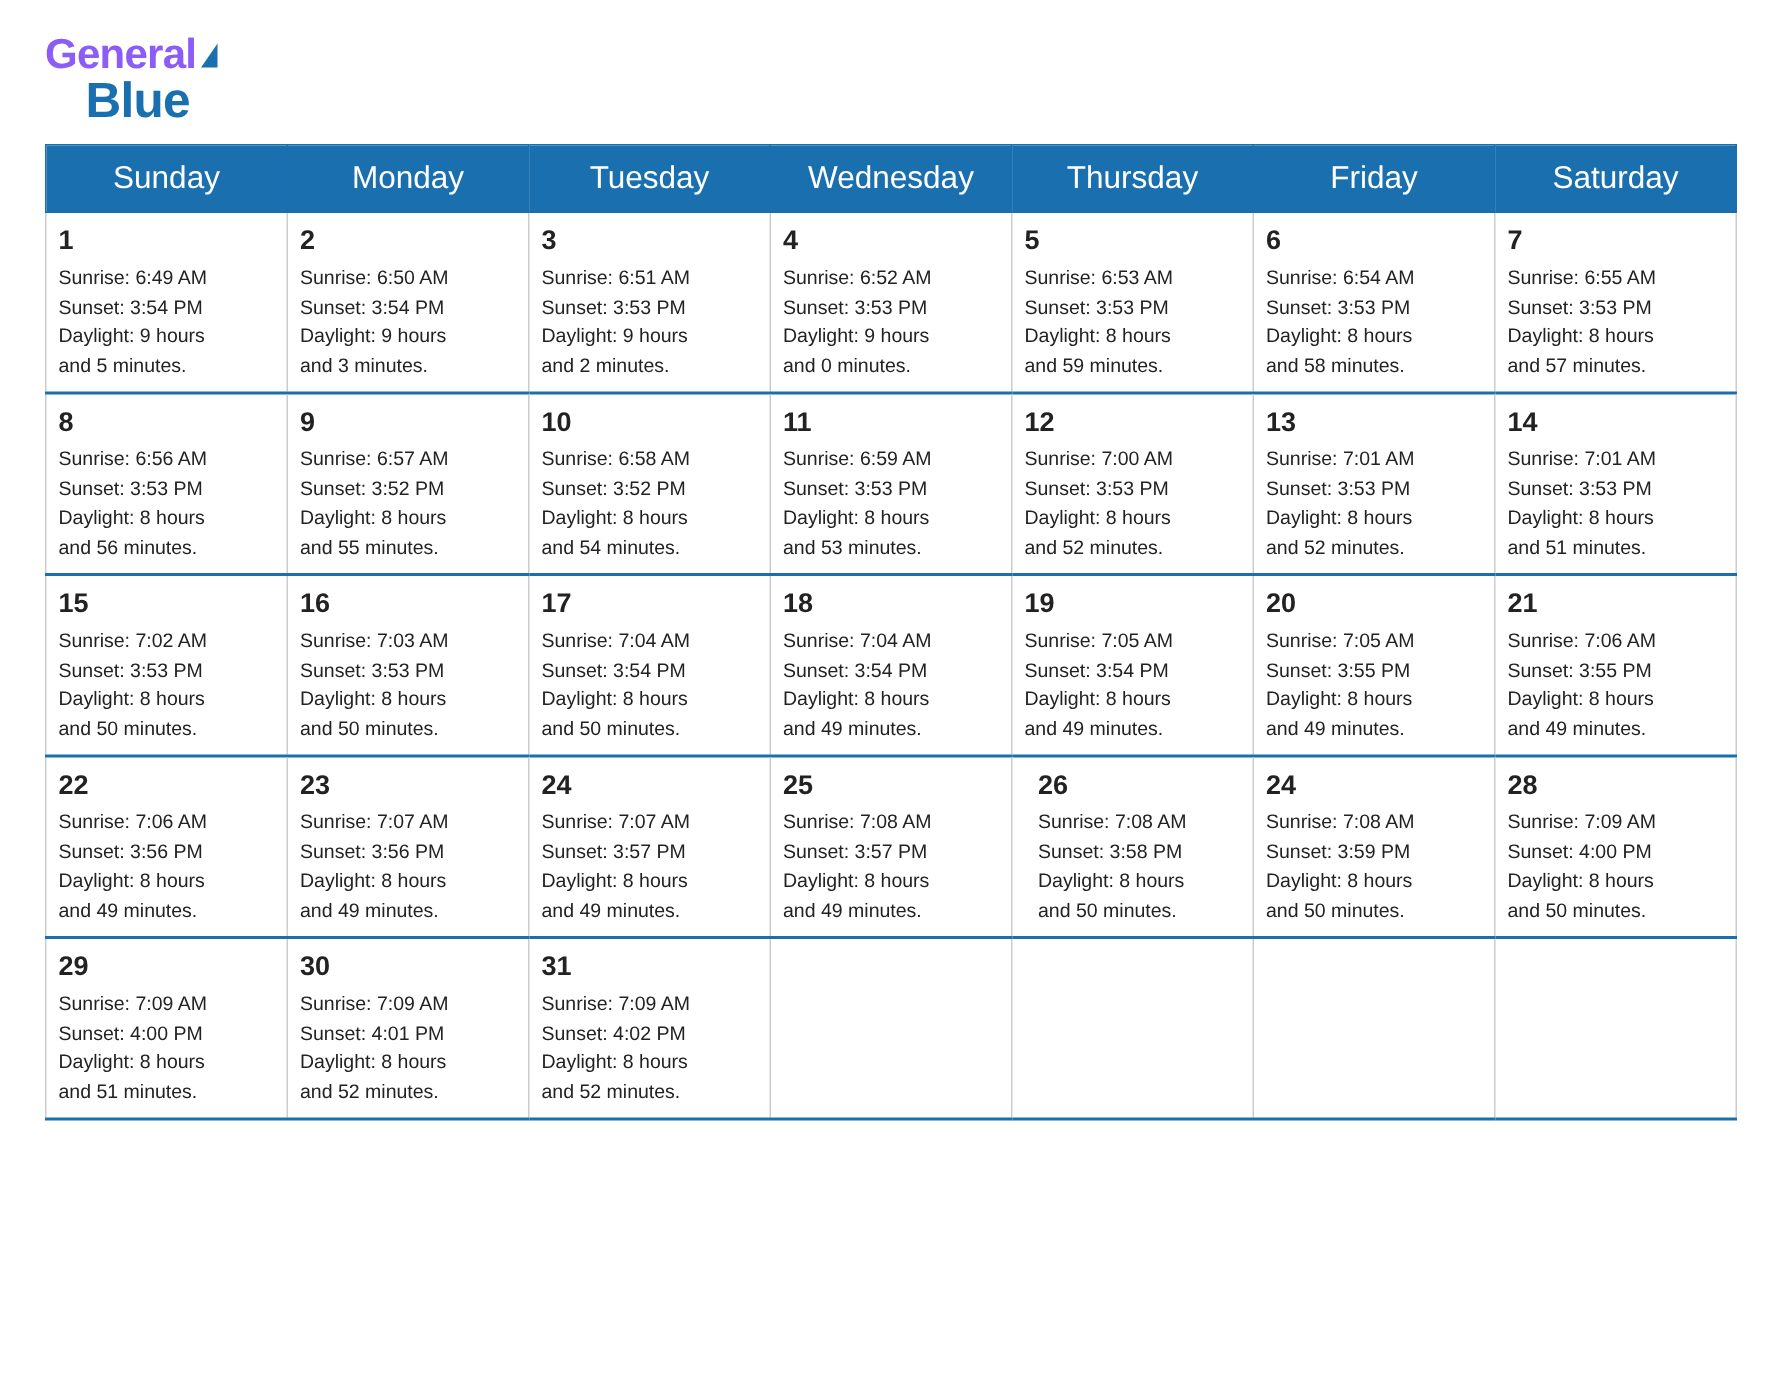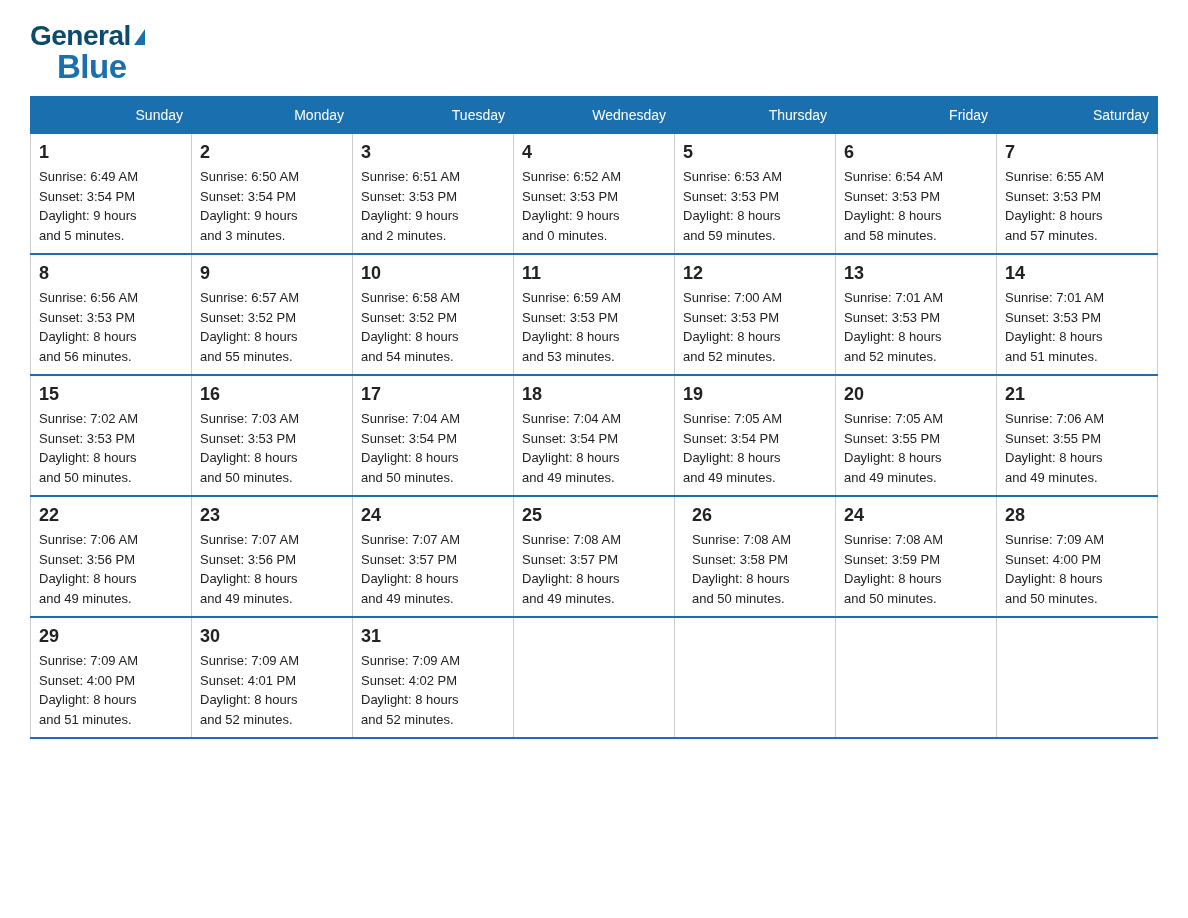--- a/index.html
+++ b/index.html
@@ -45,24 +45,24 @@
       margin-top: 4px;
     }
     .calendar-table {
       width: 100%;
       border-collapse: collapse;
       margin-top: 10px;
     }
     .calendar-table th {
       background: #1a6faf;
       color: #fff;
-      font-size: 14px;
+      font-size: 21px;
       font-weight: normal;
       padding: 10px 8px;
-      text-align: right;
+      text-align: center;
       border: 1px solid #1a6faf;
     }
     .calendar-table td {
       vertical-align: top;
       padding: 8px 8px 8px 8px;
       border: 1px solid #ccc;
       font-size: 13px;
       color: #222;
       width: 14.28%;
       height: 110px;
@@ -90,21 +90,21 @@
     .top-border-row td {
       border-top: 2px solid #1a6faf;
     }
   </style>
 </head>
 <body>
 
 <div class="header-row">
   <div class="logo">
     <div class="logo-line1">
-      <span style="font-size:28px;font-weight:bold;color:#0c4a6e;letter-spacing:-0.5px;">General</span>
+      <span style="font-size:28px;font-weight:bold;color:#8b5cf6;letter-spacing:-0.5px;">General</span>
       <span style="display:inline-block;width:0;height:0;border-left:11px solid transparent;border-bottom:16px solid #1a6faf;margin-left:3px;margin-bottom:-2px;"></span>
     </div>
     <div class="logo-line2">
       <span style="font-size:33px;font-weight:bold;color:#1a6faf;margin-left:27px;letter-spacing:-0.5px;">Blue</span>
     </div>
   </div>
   <div class="title-block">
     <div class="month-title"></div>
     <div class="location-title"></div>
   </div>

